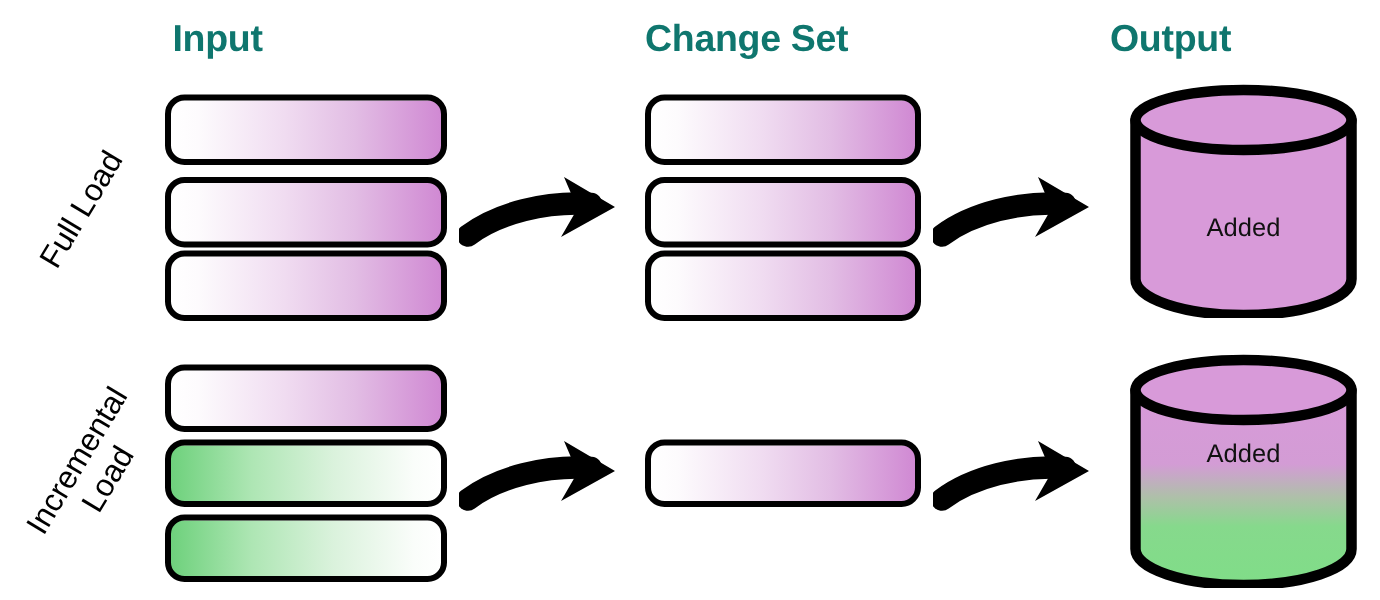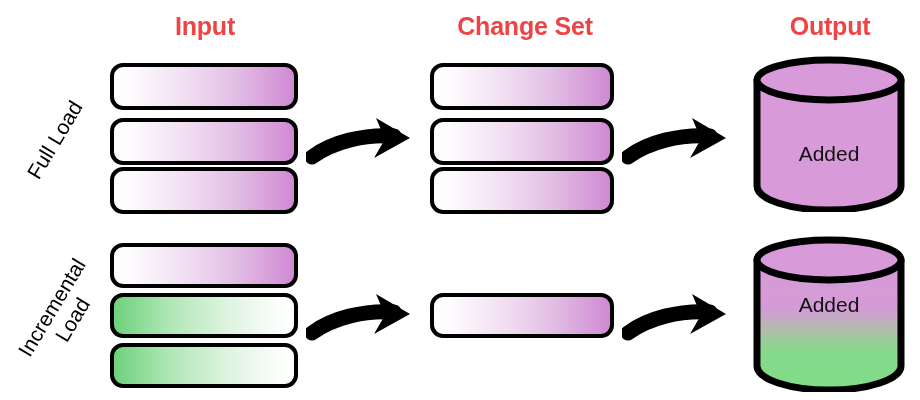--- a/index.html
+++ b/index.html
@@ -12,22 +12,21 @@
     width: 920px;
     height: 400px;
     background: #ffffff;
     overflow: hidden;
     font-family: "Liberation Sans", sans-serif;
   }
   .col-heading {
     position: absolute;
     font-size: 25px;
     font-weight: bold;
-    color: #ef4444;
-    text-align: center;
+    color: #0f766e;
     white-space: nowrap;
     letter-spacing: -0.2px;
   }
   #heading-input   { left: 115px; top: 12px; width: 180px; }
   #heading-change  { left: 430px; top: 12px; width: 190px; }
   #heading-output  { left: 740px; top: 12px; width: 180px; }
 
   .row-label {
     position: absolute;
     font-size: 21px;
@@ -66,21 +65,21 @@
 
   .arrow {
     position: absolute;
   }
 
   .cylinder {
     position: absolute;
   }
   .cyl-label {
     position: absolute;
-    font-size: 21px;
+    font-size: 17px;
     color: #111111;
     white-space: nowrap;
     text-align: center;
     pointer-events: none;
   }
 </style>
 </head>
 <body>
 
 <div id="canvas">

